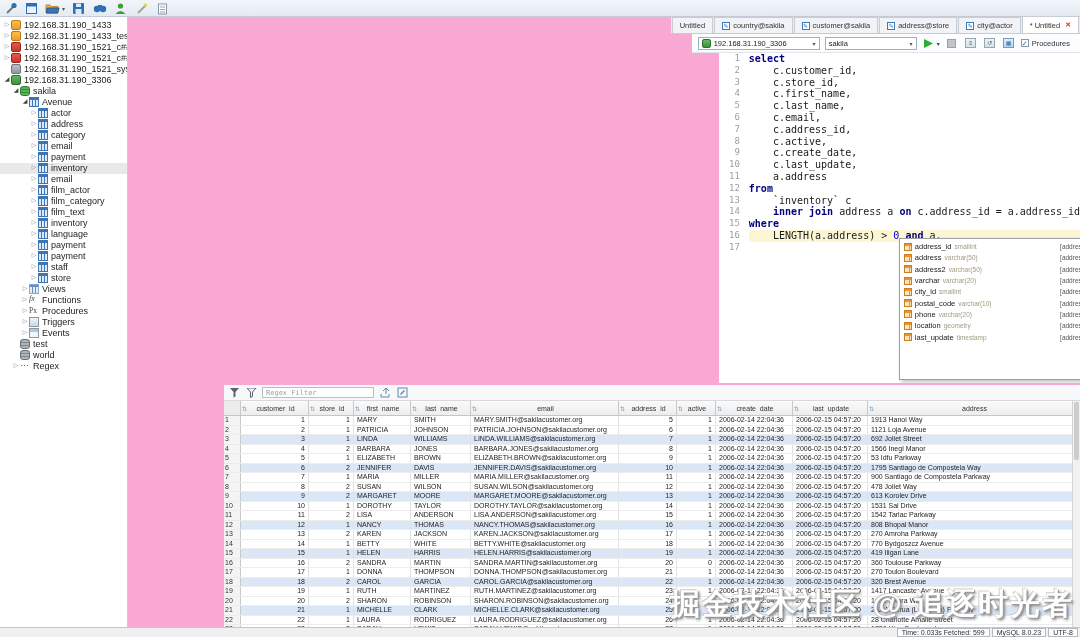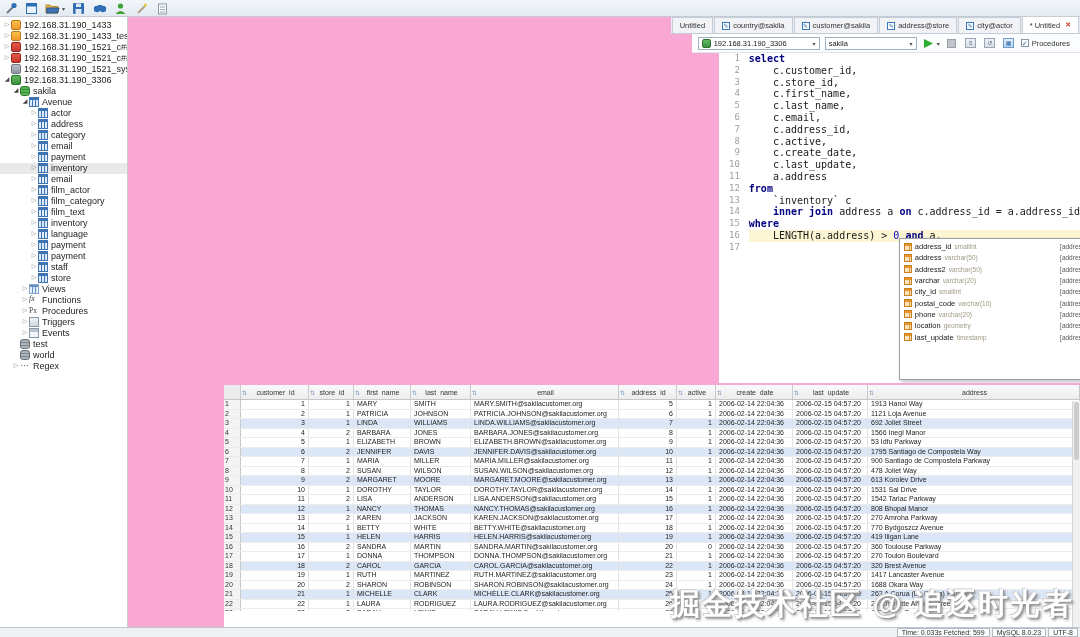--- a/index.html
+++ b/index.html
@@ -529,20 +529,46 @@
             <span class="ac-name">last_update</span>
             <span class="ac-type">timestamp</span>
             <span class="ac-src">[address]</span>
           </div>
         </div>
     </div>
 
     <div class="splitter"></div>
 
     <div class="results">
+      <div class="filter-bar">
+        <span class="f-icon">
+            <svg width="11" height="10">
+              <path d="M1 0 H10 L6.5 4 V8.5 L4.5 9.5 V4 Z" fill="#5a6470"></path>
+            </svg>
+          </span>
+        <span class="f-icon">
+            <svg width="11" height="10">
+              <path d="M1 0 H10 L6.5 4 V8.5 L4.5 9.5 V4 Z" fill="none" stroke="#5a6470"></path>
+            </svg>
+          </span>
+        <input class="filter-input" type="text" placeholder="Regex Filter" style="">
+        <span class="f-icon">
+            <svg width="12" height="11">
+              <path d="M2 7 V10 H10 V7" fill="none" stroke="#5f87ad"></path>
+              <path d="M4 4 L7 1 L10 4" fill="none" stroke="#5f87ad"></path>
+              <line x1="7" y1="1" x2="7" y2="7" stroke="#5f87ad"></line>
+            </svg>
+          </span>
+        <span class="f-icon">
+            <svg width="11" height="11">
+              <rect x="1" y="1" width="9" height="9" fill="none" stroke="#5f87ad"></rect>
+              <line x1="3.5" y1="7.5" x2="7.5" y2="3.5" stroke="#5f87ad" stroke-width="1.5"></line>
+            </svg>
+          </span>
+      </div>
       <div class="grid-header" id="ghead">
           <div class="hnum"></div>
           <div class="hcell" style="width: 68px; flex: 0 0 68px;">
             <span class="sort">⇅</span>
             <span class="hlabel">customer_id</span>
           </div>
           <div class="hcell" style="width: 45px; flex: 0 0 45px;">
             <span class="sort">⇅</span>
             <span class="hlabel">store_id</span>
           </div>

